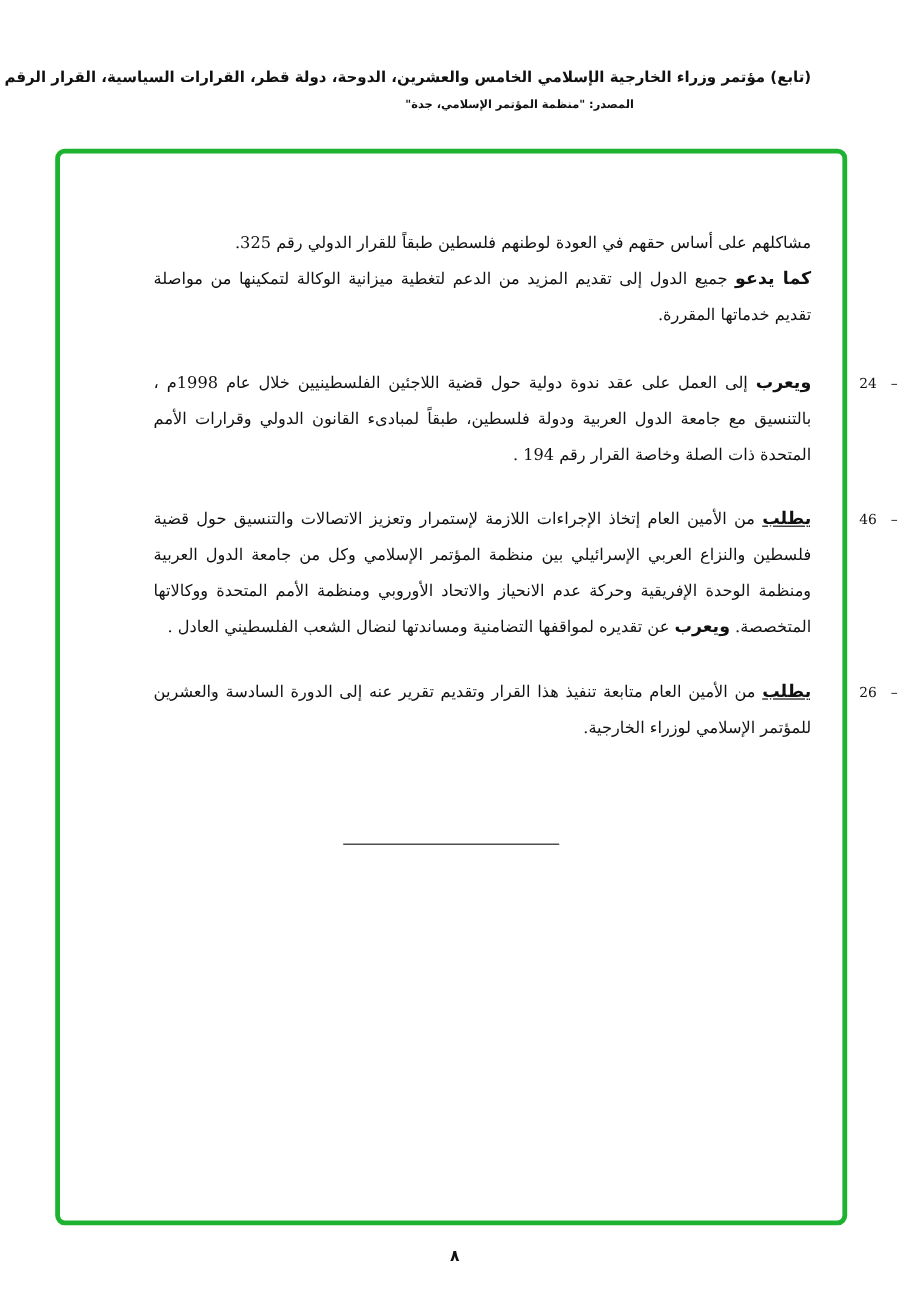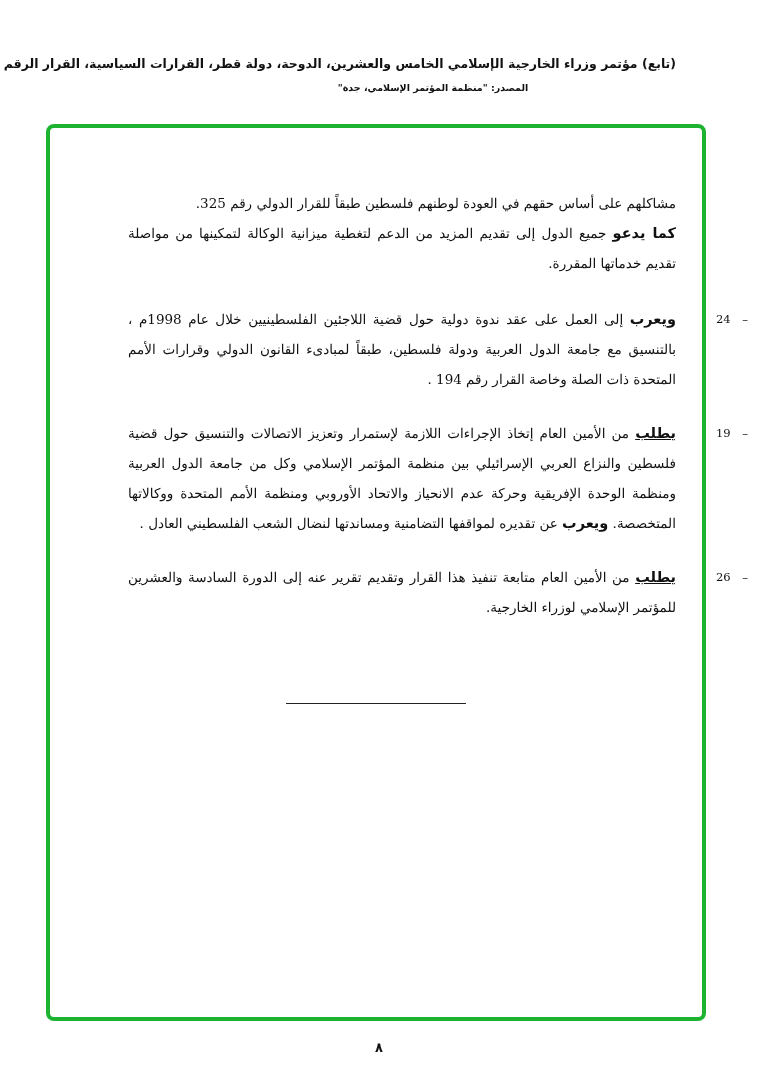--- a/index.html
+++ b/index.html
@@ -48,21 +48,21 @@
   <div class="gap1"></div>
 
   <div class="para">
     <span class="num"><span>24</span> <span class="dash">–</span></span>
     <p><span class="kw">ويعرب</span><span> إلى العمل على عقد ندوة دولية حول قضية اللاجئين الفلسطينيين خلال عام 1998م ، بالتنسيق مع جامعة الدول العربية ودولة فلسطين، طبقاً لمبادىء القانون الدولي وقرارات الأمم المتحدة ذات الصلة وخاصة القرار رقم 194 .</span></p>
   </div>
 
   <div class="gap2"></div>
 
   <div class="para">
-    <span class="num"><span>19</span> <span class="dash">–</span></span>
+    <span class="num"><span>46</span> <span class="dash">–</span></span>
     <p><span class="kw u">يطلب</span><span> من الأمين العام إتخاذ الإجراءات اللازمة لإستمرار وتعزيز الاتصالات والتنسيق حول قضية فلسطين والنزاع العربي الإسرائيلي بين منظمة المؤتمر الإسلامي وكل من جامعة الدول العربية ومنظمة الوحدة الإفريقية وحركة عدم الانحياز والاتحاد الأوروبي ومنظمة الأمم المتحدة ووكالاتها المتخصصة. </span><span class="kw">ويعرب</span><span> عن تقديره لمواقفها التضامنية ومساندتها لنضال الشعب الفلسطيني العادل .</span></p>
   </div>
 
   <div class="gap2"></div>
 
   <div class="para">
     <span class="num"><span>26</span> <span class="dash">–</span></span>
     <p><span class="kw u">يطلب</span><span> من الأمين العام متابعة تنفيذ هذا القرار وتقديم تقرير عنه إلى الدورة السادسة والعشرين للمؤتمر الإسلامي لوزراء الخارجية.</span></p>
   </div>
 </div>

